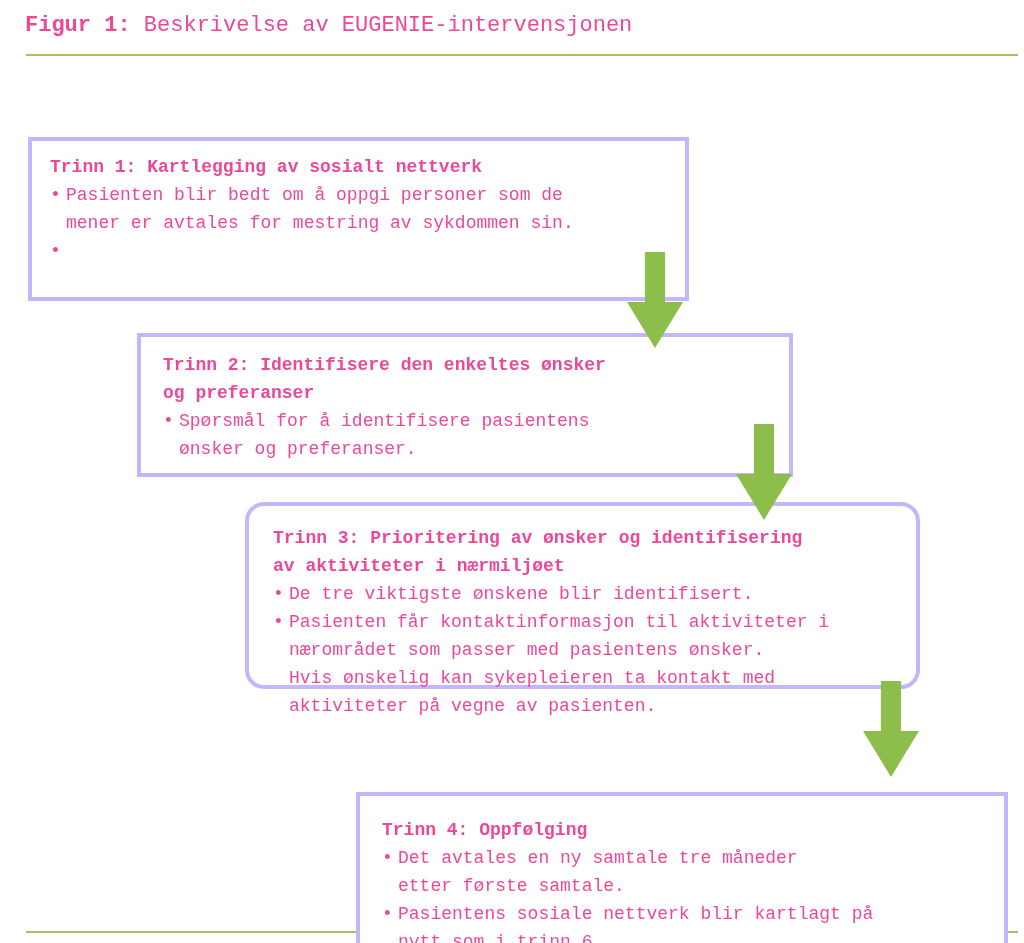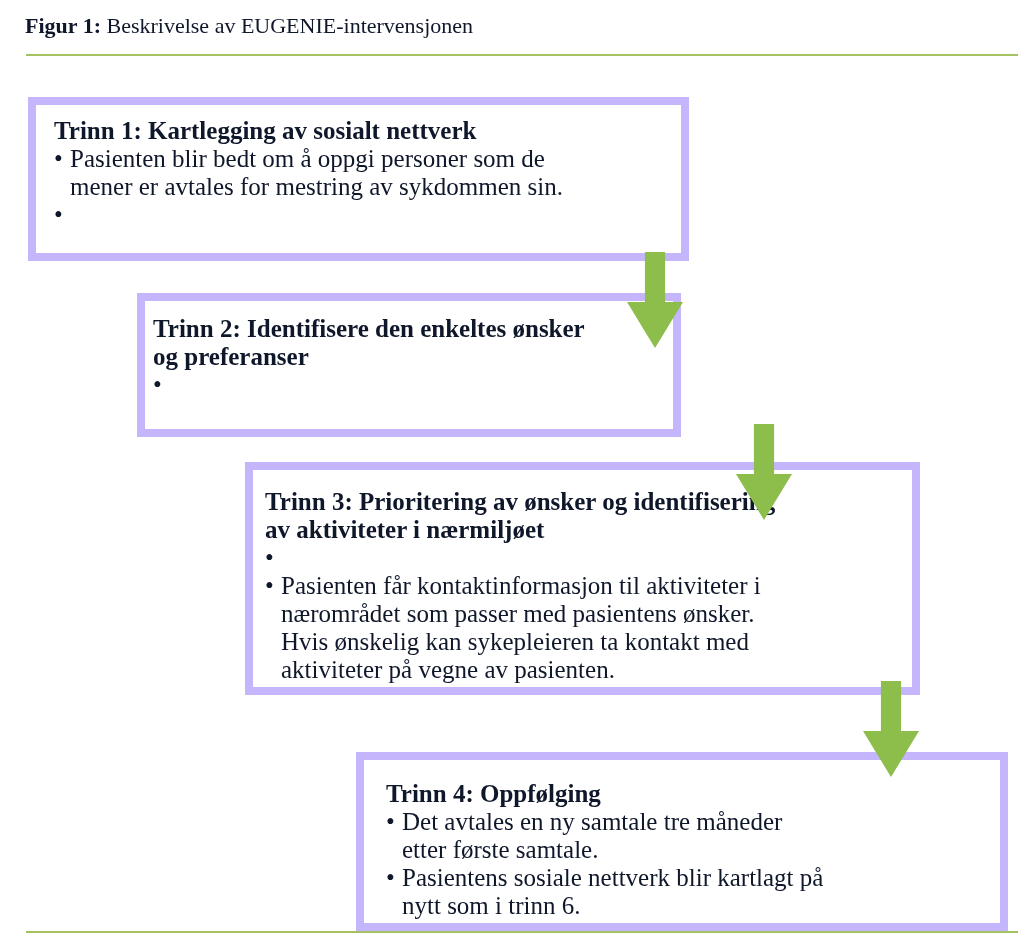--- a/index.html
+++ b/index.html
@@ -1,22 +1,22 @@
 <!DOCTYPE html>
 <html><head>
 <meta charset="utf-8">
 <style>
   html, body { margin: 0; padding: 0; background: #ffffff; }
   .page {
     position: relative;
     width: 1024px;
     height: 943px;
     background: #ffffff;
-    font-family: Liberation Serif, serif;
-    color: #0f172a;
+    font-family: Liberation Mono, monospace;
+    color: #ec4899;
     overflow: hidden;
   }
   .fig-title {
     position: absolute;
     left: 25px;
     top: 12px;
     font-size: 22px;
     line-height: 28px;
     white-space: nowrap;
   }
@@ -26,29 +26,30 @@
     left: 26px;
     width: 992px;
     height: 2px;
     background: #a6c161;
   }
   .rule-top { top: 54px; }
   .rule-bottom { top: 931px; }
   .box {
     position: absolute;
     box-sizing: border-box;
-    border: 8px solid #c4b5fd;
+    border: 4px solid #c4b5fd;
     background: #ffffff;
-    font-size: 25px;
+    font-size: 18px;
     line-height: 28px;
     z-index: 1;
+    margin-top: 40px;
   }
   .box1 { left: 28px;  top: 97px;  width: 661px; height: 164px; padding: 12px 18px; }
-  .box2 { left: 137px; top: 293px; width: 544px; height: 144px; padding: 14px 8px; }
-  .box3 { left: 245px; top: 462px; width: 675px; height: 233px; padding: 18px 12px; }
+  .box2 { left: 137px; top: 293px; width: 656px; height: 144px; padding: 14px 22px; }
+  .box3 { left: 245px; top: 462px; width: 675px; height: 187px; padding: 18px 24px; border-radius: 19px; }
   .box4 { left: 356px; top: 752px; width: 652px; height: 179px; padding: 20px 22px; }
   .box-title { font-weight: bold; white-space: pre-line; }
   .bullet { display: flex; }
   .bullet .dot { flex: 0 0 16px; width: 16px; }
   .bullet .btext { white-space: pre-line; }
   .arrow {
     position: absolute;
     width: 56px;
     height: 96px;
     background: #8dbd4a;
@@ -82,30 +83,33 @@
     </div>
   </div>
 
   <div class="arrow arrow1"></div>
 
   <div class="box box2">
     <div class="box-title">Trinn 2: Identifisere den enkeltes ønsker
 og preferanser</div>
     <div class="bullet">
       <span class="dot">•</span>
+      <span class="btext">Spørsmål for å identifisere pasientens
+ønsker og preferanser.</span>
     </div>
   </div>
 
   <div class="arrow arrow2"></div>
 
   <div class="box box3">
     <div class="box-title">Trinn 3: Prioritering av ønsker og identifisering
 av aktiviteter i nærmiljøet</div>
     <div class="bullet">
       <span class="dot">•</span>
+      <span class="btext">De tre viktigste ønskene blir identifisert.</span>
     </div>
     <div class="bullet">
       <span class="dot">•</span>
       <span class="btext">Pasienten får kontaktinformasjon til aktiviteter i
 nærområdet som passer med pasientens ønsker.
 Hvis ønskelig kan sykepleieren ta kontakt med
 aktiviteter på vegne av pasienten.</span>
     </div>
   </div>
 

